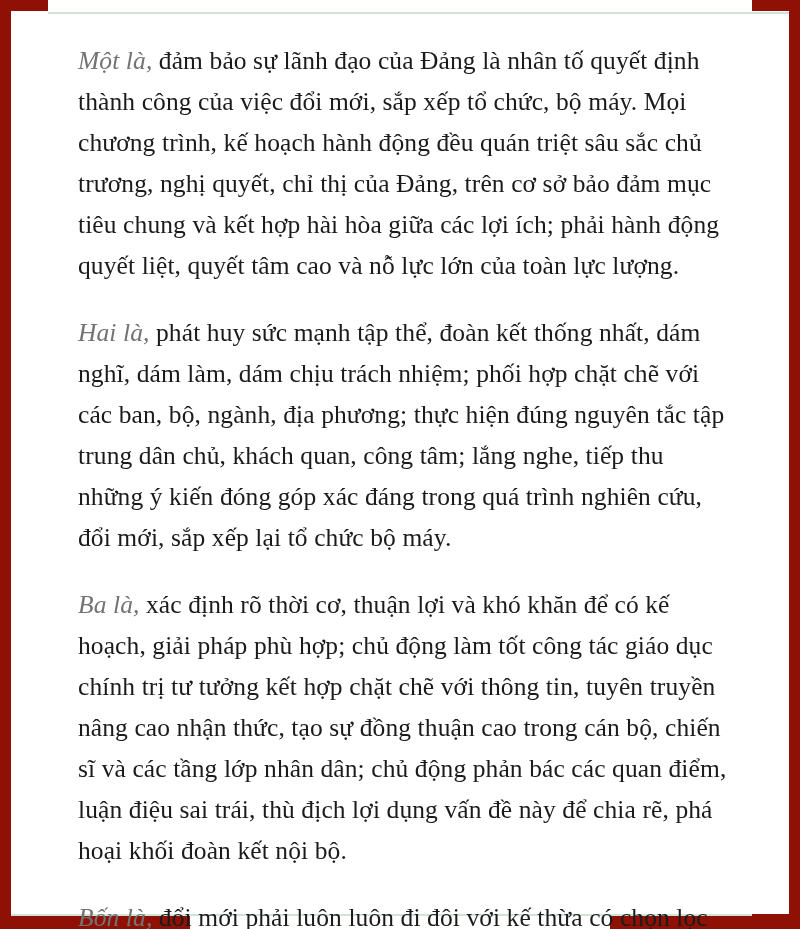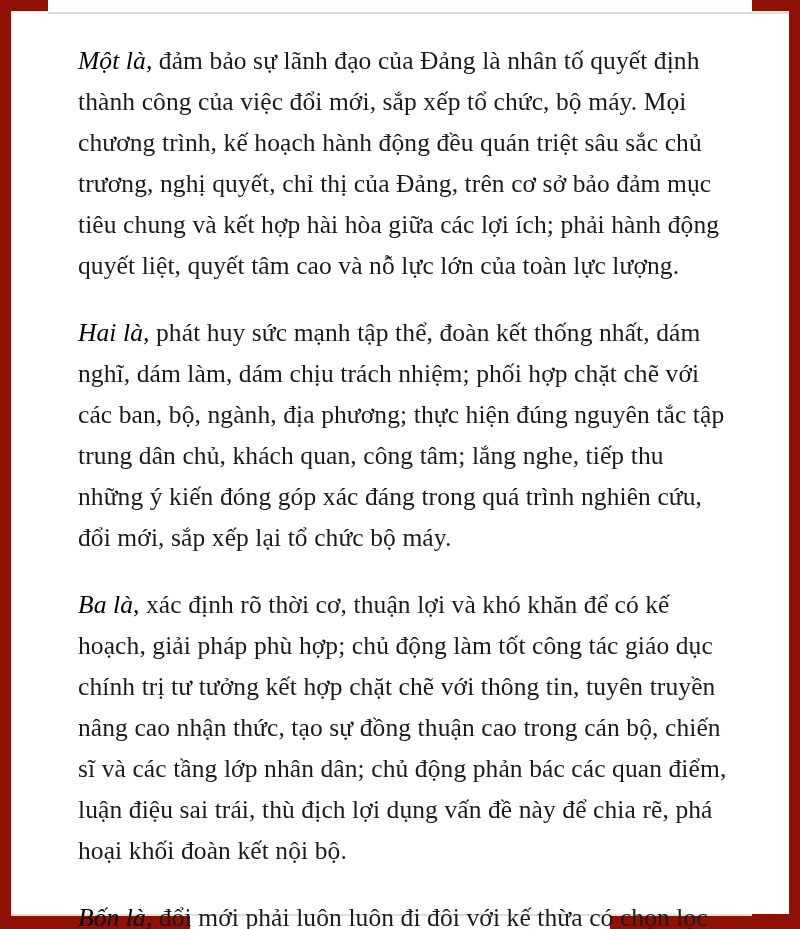--- a/index.html
+++ b/index.html
@@ -54,21 +54,21 @@
     margin: 0 0 26px 0;
     font-size: 25.5px;
     line-height: 41px;
     color: #1b1b1b;
     text-align: left;
     letter-spacing: 0.1px;
   }
   .para:last-child { margin-bottom: 0; }
 
   .lead {
-    color: #000000;
+    color: #737373;
     font-style: italic;
     font-weight: 400;
   }
 </style>
 </head>
 <body>
 
 <div class="page">
 
   <div class="frame-bar frame-left"></div>

